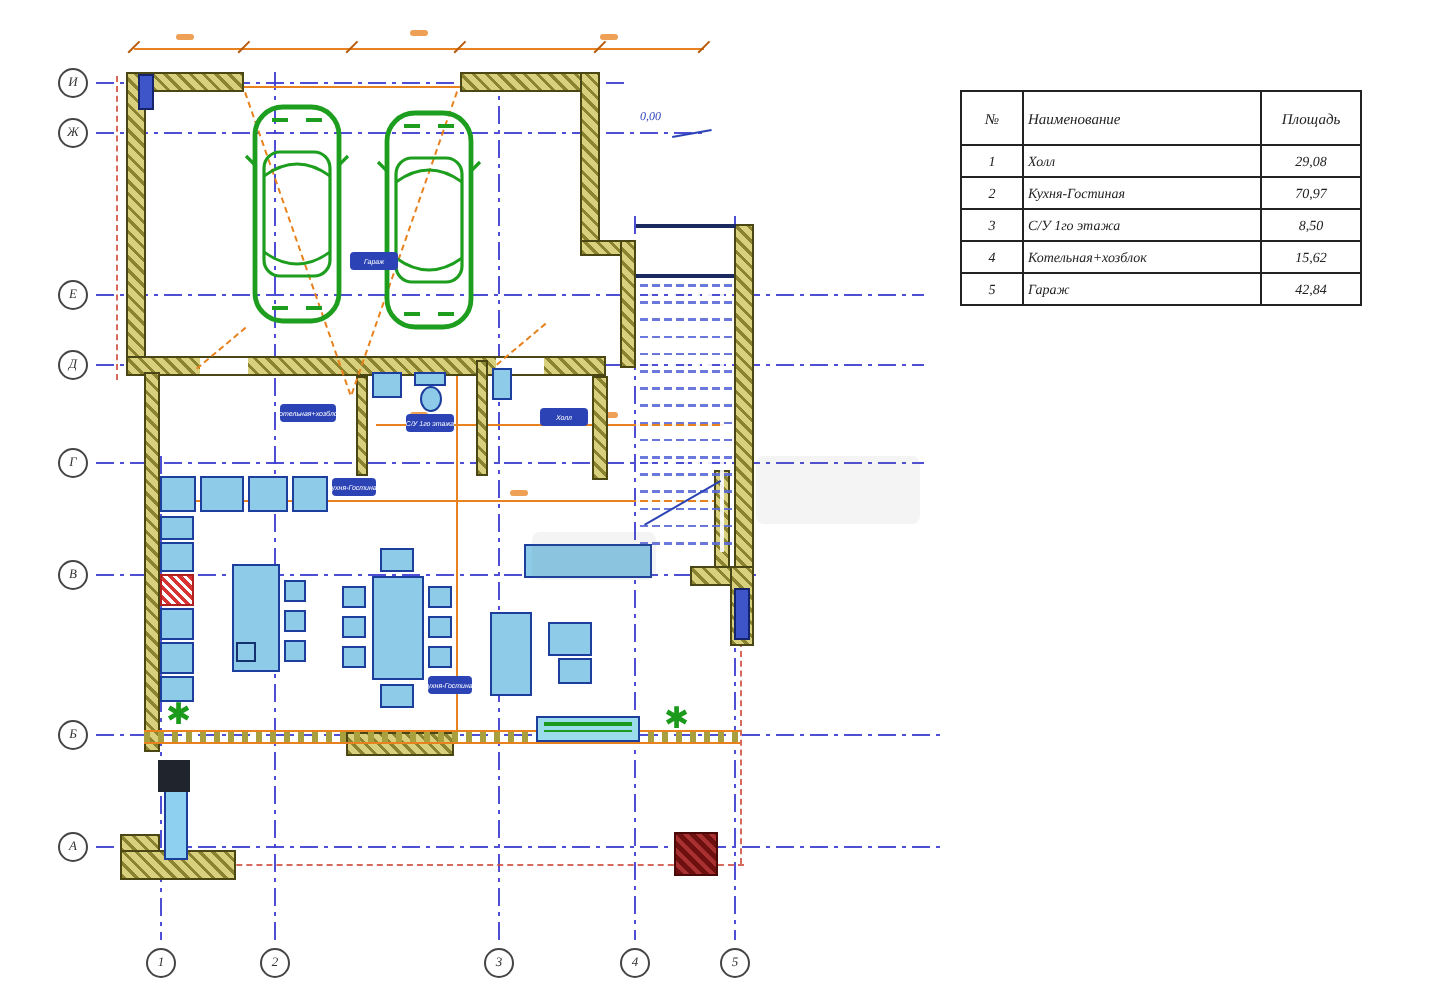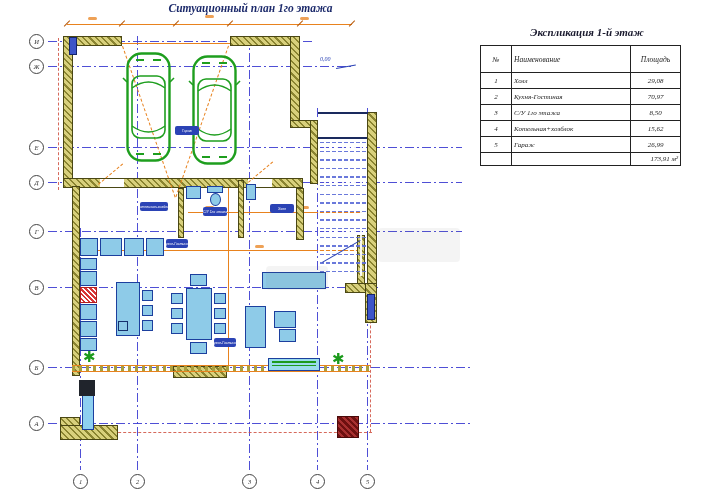--- a/index.html
+++ b/index.html
@@ -59,22 +59,20 @@
     font:italic bold 11.5px "Liberation Serif",serif;color:#1c2a6b;}
   .elev{position:absolute;color:#2b43b5;font:italic 6px "Liberation Serif",serif;}
   .thinblue{position:absolute;background:#2b43b5;transform-origin:0 0;}
   .car{position:absolute;}
 </style>
 </head>
 <body>
 
 <div id="canvas">
 
-  <div id="page-title">Ситуационный план 1го этажа</div>
-  <div id="expl-title">Экспликация 1-й этаж</div>
 
   <table id="expl-table">
     <thead>
       <tr>
         <th class="c-num">№</th>
         <th class="c-name">Наименование</th>
         <th class="c-area">Площадь</th>
       </tr>
     </thead>
     <tbody>
@@ -94,26 +92,21 @@
         <td class="c-area">8,50</td>
       </tr>
       <tr>
         <td class="c-num">4</td>
         <td class="c-name">Котельная+хозблок</td>
         <td class="c-area">15,62</td>
       </tr>
       <tr>
         <td class="c-num">5</td>
         <td class="c-name">Гараж</td>
-        <td class="c-area">26,99</td>
-      </tr>
-      <tr class="total">
-        <td class="c-num"></td>
-        <td class="c-name"></td>
-        <td class="c-area">173,91 м²</td>
+        <td class="c-area">42,84</td>
       </tr>
     </tbody>
   </table>
 
   <div class="gl-h" style="left:48px;top:41px;width:264px"></div>
   <div class="gl-h" style="left:48px;top:66px;width:304px"></div>
   <div class="gl-h" style="left:48px;top:147px;width:414px"></div>
   <div class="gl-h" style="left:48px;top:182px;width:414px"></div>
   <div class="gl-h" style="left:48px;top:231px;width:414px"></div>
   <div class="gl-h" style="left:48px;top:287px;width:330px"></div>

